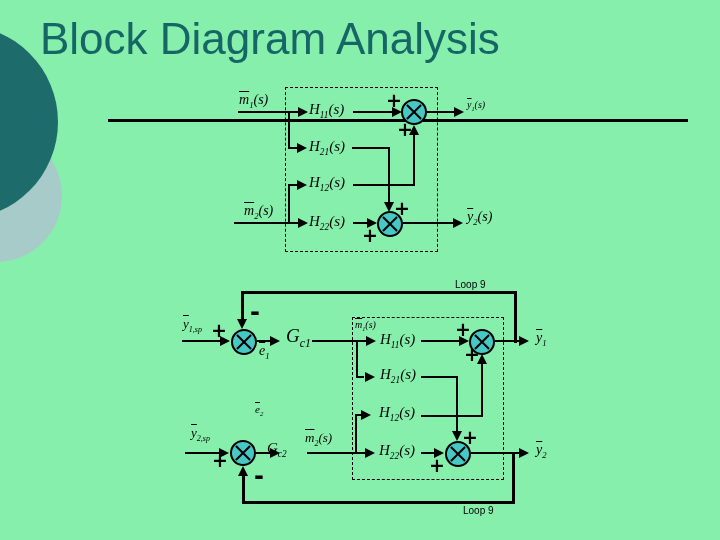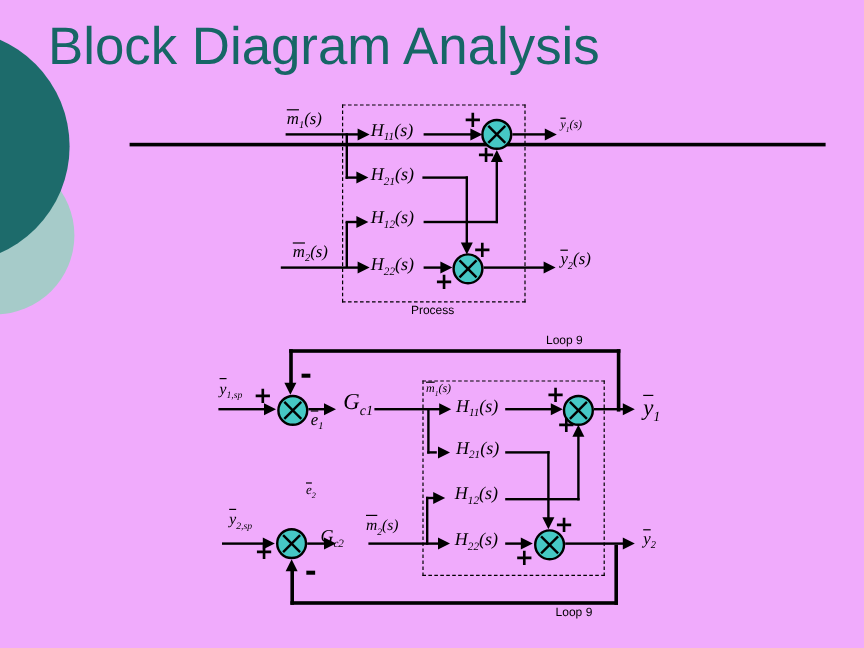--- a/index.html
+++ b/index.html
@@ -1,16 +1,16 @@
 <!DOCTYPE html>
 <html><head>
 <meta charset="utf-8">
 <style>
   html,body{margin:0;padding:0;background:#888;}
-  .slide{position:relative;width:720px;height:540px;background:#f0abfc;overflow:hidden;
+  .slide{position:relative;width:720px;height:540px;background:#86efac;overflow:hidden;
          font-family:"Liberation Sans",sans-serif;text-decoration:underline;}
   .circle{position:absolute;border-radius:50%;}
   .circle.light{left:-70px;top:130px;width:132px;height:132px;background:#a6cbc9;}
   .circle.dark{left:-136px;top:25px;width:194px;height:194px;background:#1d6b6b;}
   .title{position:absolute;left:40px;top:16px;margin:0;font-size:44px;font-weight:normal;
          color:#176666;font-family:"Liberation Sans",sans-serif;line-height:1.05;white-space:nowrap;}
   .divider{position:absolute;left:108px;top:119px;width:580px;height:3px;background:#000;}
   .dashed-box{position:absolute;border:1px dashed #000;}
   .caption{position:absolute;font-size:10px;color:#000;text-align:center;
            font-family:"Liberation Sans",sans-serif;}
@@ -39,21 +39,20 @@
 <body>
 
 <div class="slide">
 
   <div class="circle light"></div>
   <div class="circle dark"></div>
   <h1 class="title">Block Diagram Analysis</h1>
   <div class="divider"></div>
 
   <div class="dashed-box" style="left:285px;top:87px;width:151px;height:163px"></div>
-  <div class="caption" style="left:285px;top:254px;width:151px">Process</div>
 
   <div class="ln lh" style="left:238px;top:111px;width:62px"></div>
   <div class="ar r" style="left:298px;top:107px"></div>
   <div class="ln lv" style="left:288px;top:111px;height:38px"></div>
   <div class="ln lh" style="left:288px;top:147px;width:10px"></div>
   <div class="ar r" style="left:297px;top:143px"></div>
   <div class="ln lh" style="left:353px;top:111px;width:40px"></div>
   <div class="ar r" style="left:392px;top:107px"></div>
   <div class="ln lh" style="left:427px;top:111px;width:29px"></div>
   <div class="ar r" style="left:454px;top:107px"></div>
@@ -162,21 +161,21 @@
   <span class="sg mn" style="left:250px;top:300px">-</span>
   <span class="m" style="left:259px;top:344px;font-size:14px"><span class="bar">e</span><sub>1</sub></span>
   <span class="m" style="left:286px;top:326px;font-size:19px"><span>G</span><sub>c1</sub></span>
   <span class="m" style="left:355px;top:320px;font-size:10px"><span class="bar">m</span><sub>1</sub><span>(s)</span></span>
   <span class="m" style="left:380px;top:332px;font-size:15px"><span>H</span><sub>11</sub><span>(s)</span></span>
   <span class="m" style="left:380px;top:367px;font-size:15px"><span>H</span><sub>21</sub><span>(s)</span></span>
   <span class="m" style="left:379px;top:405px;font-size:15px"><span>H</span><sub>12</sub><span>(s)</span></span>
   <span class="m" style="left:379px;top:443px;font-size:15px"><span>H</span><sub>22</sub><span>(s)</span></span>
   <span class="sg" style="left:455px;top:320px">+</span>
   <span class="sg" style="left:464px;top:345px">+</span>
-  <span class="m" style="left:536px;top:331px;font-size:19px"><span class="bar">y</span><sub>1</sub></span>
+  <span class="m" style="left:536px;top:331px;font-size:14px"><span class="bar">y</span><sub>1</sub></span>
   <span class="m" style="left:191px;top:426px;font-size:13px"><span class="bar">y</span><sub>2,sp</sub></span>
   <span class="sg" style="left:212px;top:451px">+</span>
   <span class="sg mn" style="left:254px;top:464px">-</span>
   <span class="m" style="left:255px;top:404px;font-size:11px"><span class="bar">e</span><sub>2</sub></span>
   <span class="m" style="left:267px;top:441px;font-size:15px"><span>G</span><sub>c2</sub></span>
   <span class="m" style="left:305px;top:431px;font-size:13px"><span class="bar">m</span><sub>2</sub><span>(s)</span></span>
   <span class="sg" style="left:462px;top:428px">+</span>
   <span class="sg" style="left:429px;top:456px">+</span>
   <span class="m" style="left:536px;top:443px;font-size:14px"><span class="bar">y</span><sub>2</sub></span>
 

